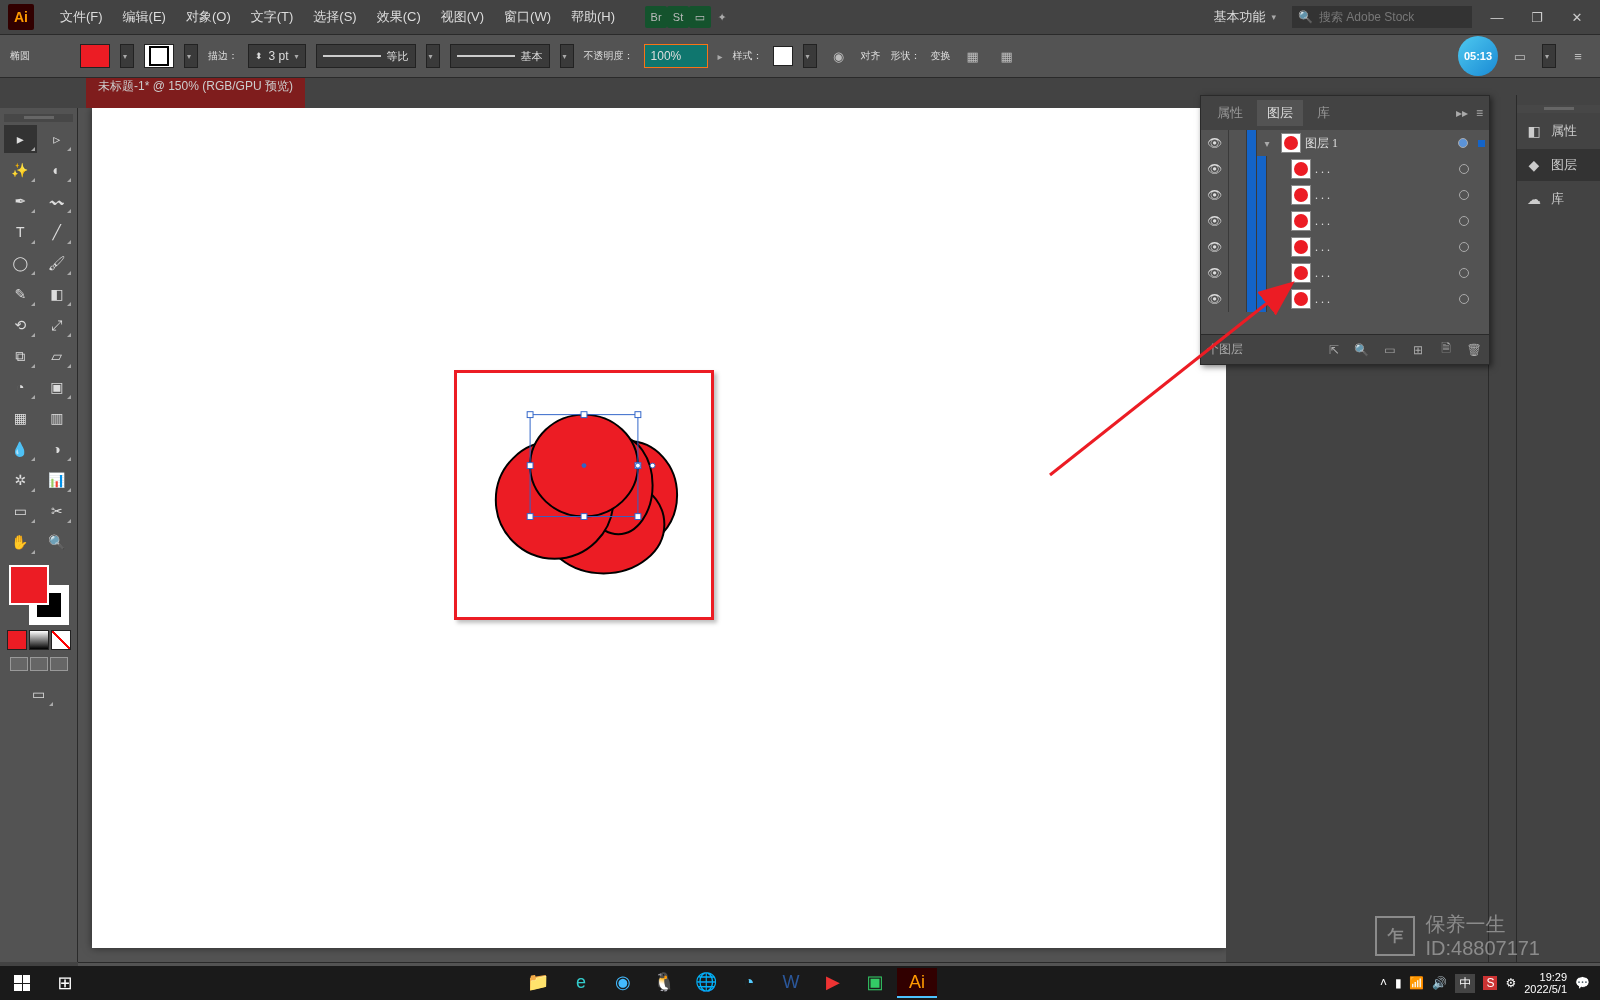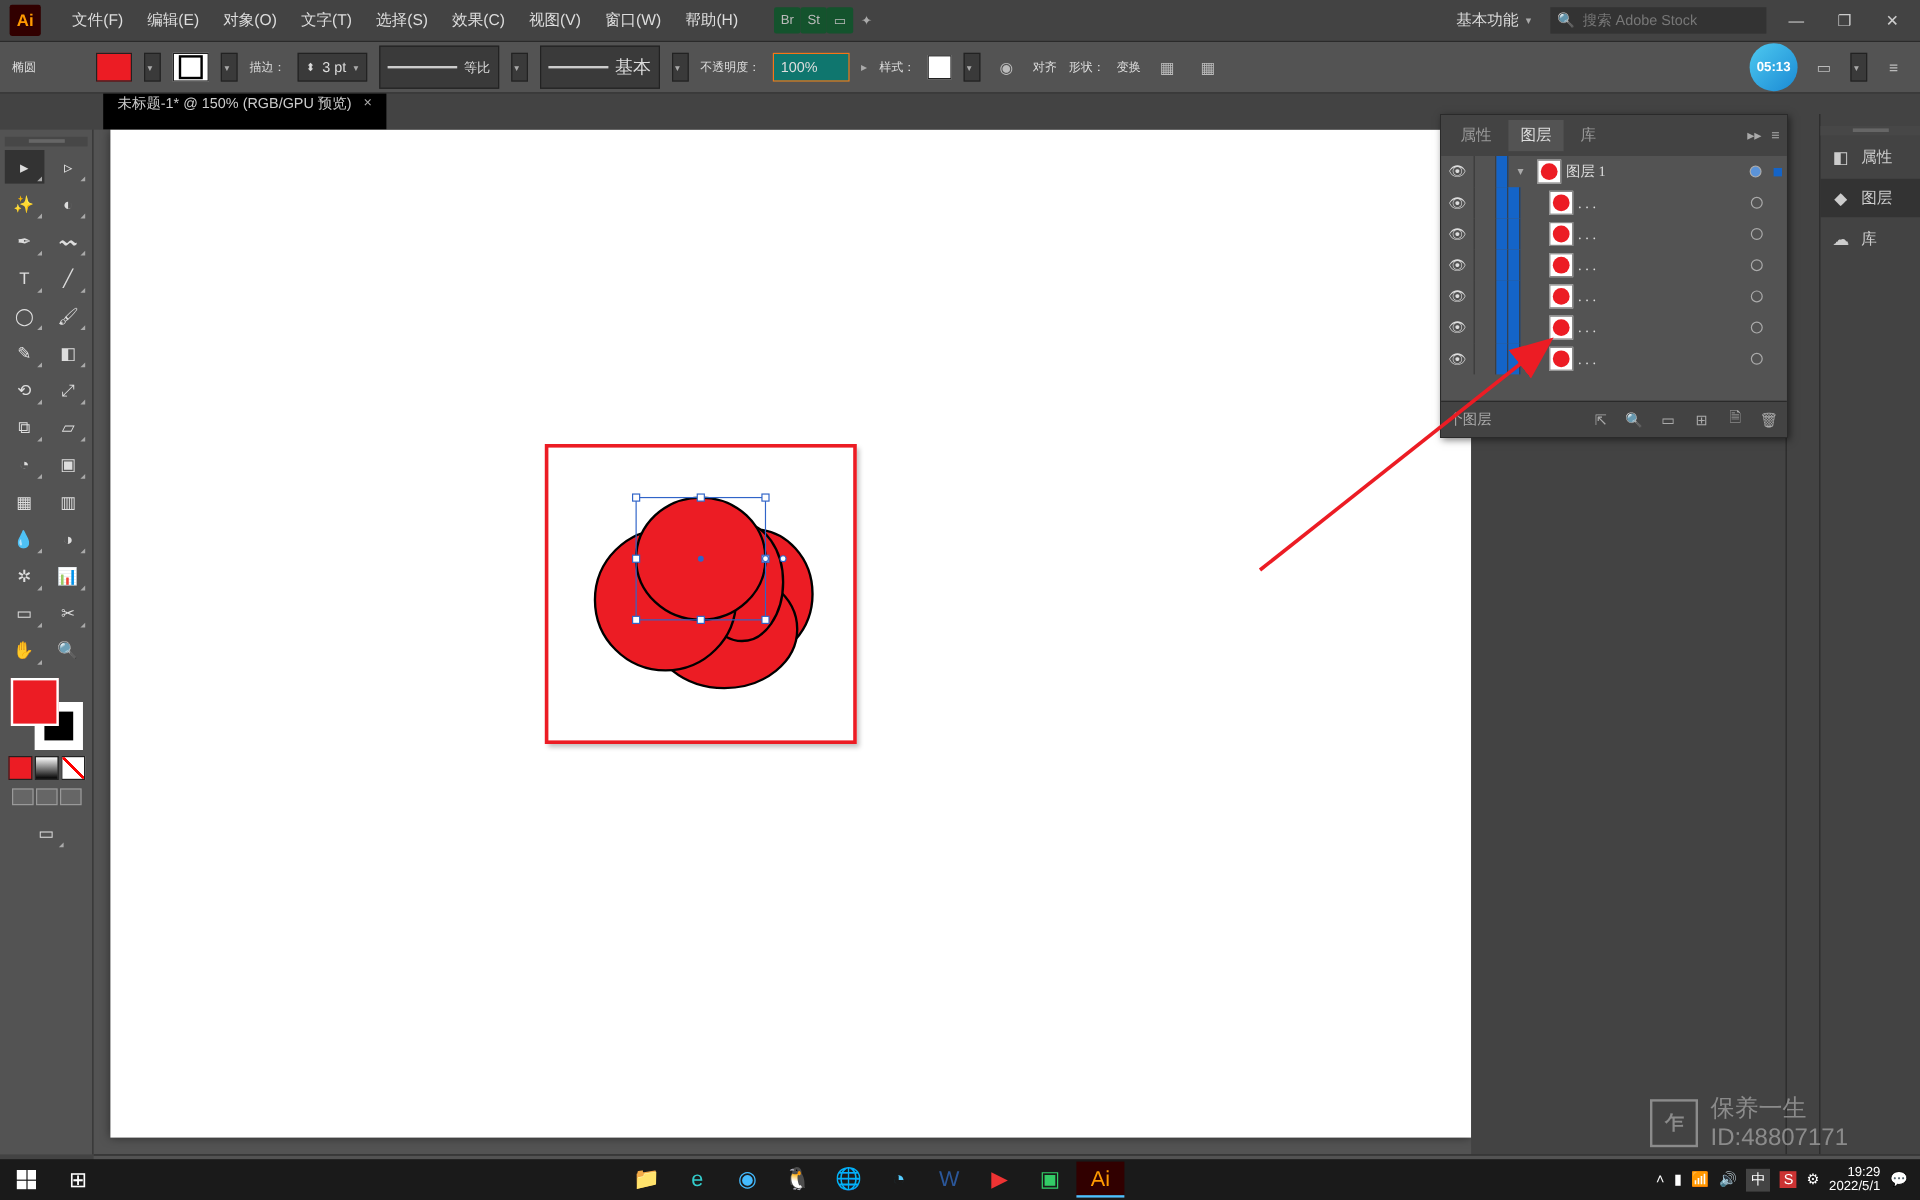--- a/index.html
+++ b/index.html
@@ -19,31 +19,31 @@
 
 
 .controlbar { height: 44px; background: #535353; display: flex; align-items: center; padding: 0 10px; gap: 10px; color:#ddd; font-size:13px; border-top:1px solid #2a2a2a; border-bottom:1px solid #2a2a2a;}
 .cb-label { color:#ddd; font-size:10px;}
 .swatch { width:30px; height:24px; border:1px solid #222; display:flex;}
 .swatch.fill { background:#ec1c24;}
 .stroke-sw { width:30px; height:24px; border:1px solid #222; background:#fff; display:flex; align-items:center; justify-content:center;}
 .stroke-sw .box-out{width:20px;height:20px;border:2px solid #000;background:#fff;display:flex;align-items:center;justify-content:center;}
 .dd { height:24px; background:#3a3a3a; border:1px solid #222; display:flex; align-items:center; padding:0 6px; font-size:12px; color:#ddd; gap:6px;}
 .dd::after{content:"▾"; font-size:8px; color:#aaa;}
-.stroke-line { width:100px; height:36px; border:1px solid #222; background:#3a3a3a; display:flex; align-items:center; padding:0 6px;justify-content:center;}
+.stroke-line { width:100px; height:24px; border:1px solid #222; background:#3a3a3a; display:flex; align-items:center; padding:0 6px;justify-content:center;}
 .stroke-line .ln{flex:1; height:2px; background:#ccc;}
 .opacity-val { width:64px; height:24px; background:#0f766e; border:1px solid #f97316; display:flex; align-items:center; padding:0 6px; font-size:12px;}
 .cb-icon { width:24px; height:24px; display:flex; align-items:center; justify-content:center; color:#bbb; border:1px solid transparent;}
 .style-sw{width:20px;height:20px;background:#fff;border:1px solid #222;}
 .cb-spacer{flex:1;}
 .timer-badge{width:40px;height:40px;border-radius:50%;background:linear-gradient(135deg,#4ec9f0,#1a8ad4);color:#fff;display:flex;align-items:center;justify-content:center;font-size:11px;font-weight:bold;margin-left:auto;}
 
 
 .tabbar { height:30px; background:#434343; display:flex; align-items:center; padding-left:86px;}
-.doc-tab{height:30px; background:#000000; color:#ccc; font-size:12px; padding:0 12px; display:flex; align-items:flex-start; gap:10px;}
+.doc-tab{height:30px; background:#7f1d1d; color:#ccc; font-size:12px; padding:0 12px; display:flex; align-items:flex-end; gap:10px;flex-direction:column;}
 .doc-tab .close{font-size:12px;color:#aaa;}
 
 
 .toolpanel { position:absolute; left:0; top:108px; width:78px; bottom:38px; background:#535353; display:flex; flex-direction:column; padding:6px 4px; gap:3px; border-right:1px solid #2a2a2a;}
 .tool-row{display:flex; gap:4px;}
 .tool-btn{width:33px;height:28px;display:flex;align-items:center;justify-content:center;color:#ddd;font-size:14px;border:1px solid transparent;position:relative;}
 .tool-btn.sel{background:#333;}
 .tool-btn .tri{position:absolute;right:1px;bottom:1px;width:0;height:0;border-right:4px solid #aaa;border-top:4px solid transparent;}
 .fillstroke{width:60px;height:60px;position:relative;margin:6px auto 2px;}
 .fs-fill{position:absolute;left:0;top:0;width:40px;height:40px;background:#ec1c24;border:2px solid #fff;}
@@ -172,21 +172,21 @@
       <span style="font-size:9px;">⬍</span>
       <span>3 pt</span>
     </div>
   <div class="stroke-line">
       <div class="ln"></div>
       <span style="font-size:11px;margin-left:6px;">等比</span>
     </div>
   <div class="dd" style="width:14px;padding:0 2px;"></div>
   <div class="stroke-line">
       <div class="ln"></div>
-      <span style="font-size:15px;margin-left:6px;">基本</span>
+      <span style="font-size:11px;margin-left:6px;">基本</span>
     </div>
   <div class="dd" style="width:14px;padding:0 2px;"></div>
   <span class="cb-label">不透明度：</span>
   <div class="opacity-val">100%</div>
   <span style="color:#aaa;font-size:10px;">▸</span>
   <span class="cb-label">样式：</span>
   <div class="style-sw"></div>
   <div class="dd" style="width:14px;padding:0 2px;"></div>
   <div class="cb-icon">◉</div>
   <span class="cb-label">对齐</span>

